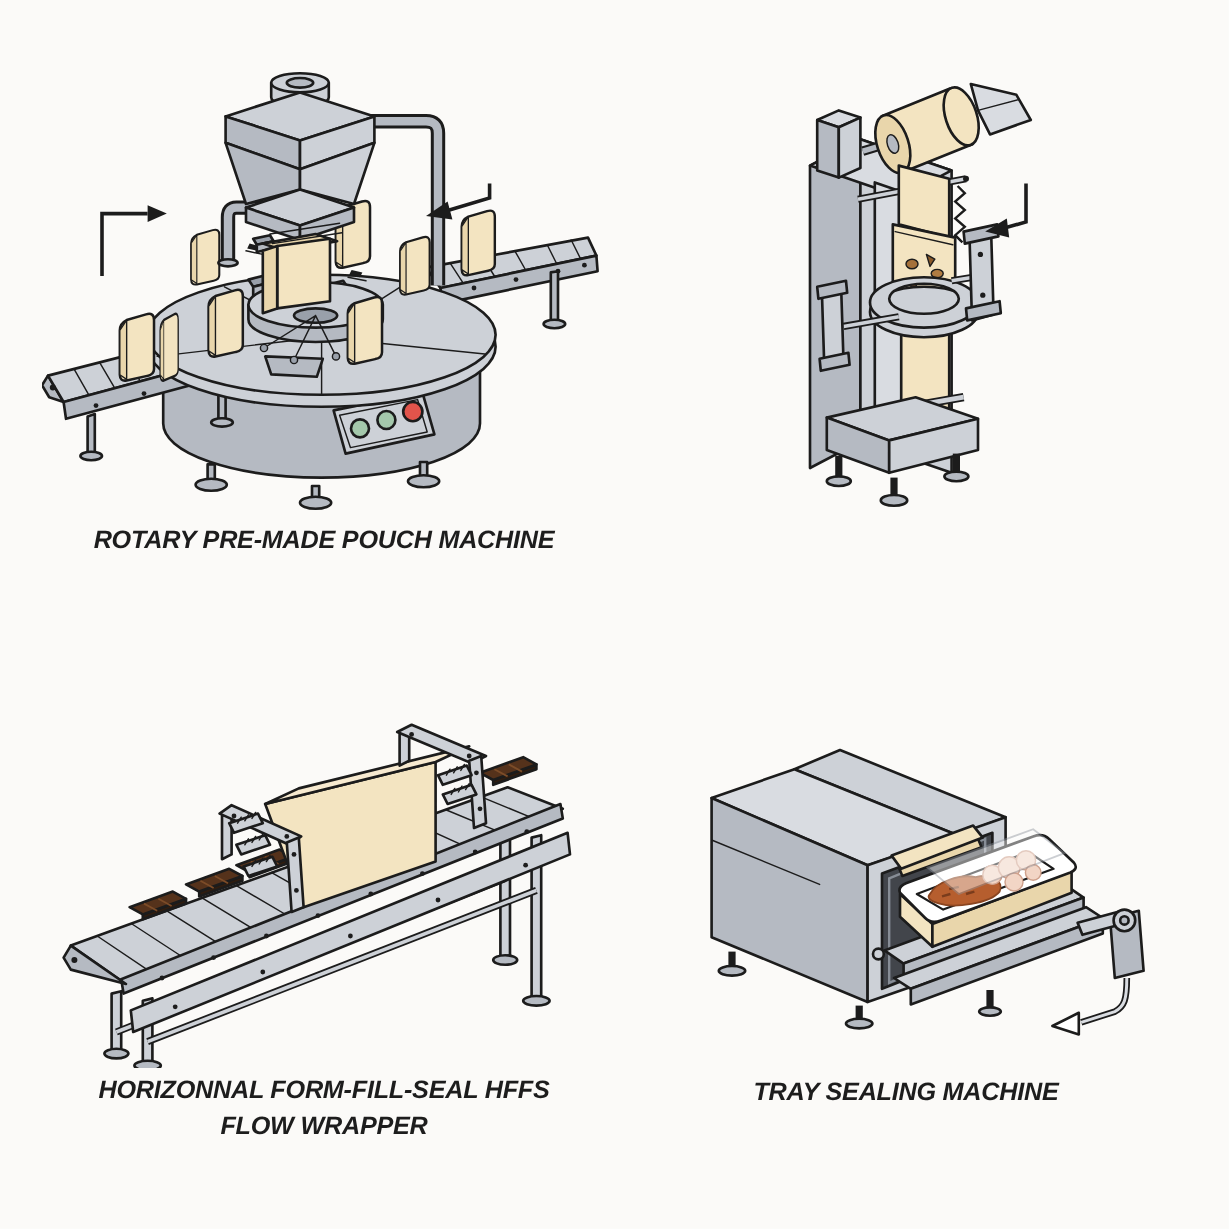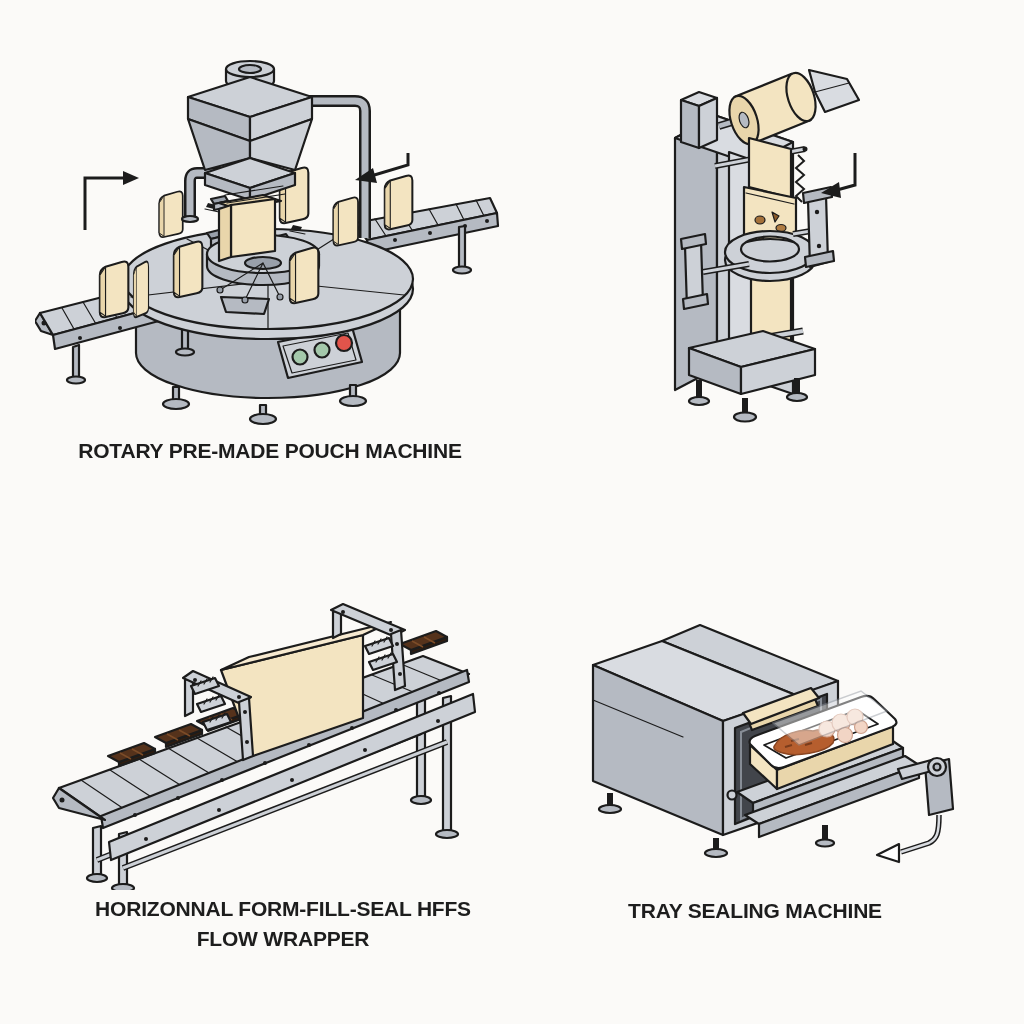--- a/index.html
+++ b/index.html
@@ -1,20 +1,20 @@
 <!DOCTYPE html>
 <html style="--page-bg: #fbfaf8; --caption-color: #1d1d1d; --outline: #1c1c1c; --metal-light: #cdd1d7; --metal-mid: #b5bac2; --metal-dark: #99a0aa; --panel-light: #d9dce1; --film: #f3e4c1; --film-shade: #e9d6ab; --film-top: #f7ead0; --chamber-dark: #42454b; --chocolate: #55321b; --chocolate-dark: #2f1d10; --chocolate-light: #7c4c28; --button-red: #e2544b; --button-green: #a4c8ab; --food-orange: #b65e2e; --food-pink: #f2d5c5;"><head>
 <meta charset="utf-8">
 <style>
   html,body{margin:0;padding:0;}
   .stage{position:relative;width:1024px;height:1024px;background:var(--page-bg,#fbfaf8);overflow:hidden;
          font-family:"Liberation Sans","DejaVu Sans",sans-serif;}
   .fig{position:absolute;}
   .cap{position:absolute;text-align:center;font-weight:700;font-size:21px;line-height:30px;
-       letter-spacing:-0.2px;color:var(--caption-color,#1d1d1d);white-space:pre-line;}
+       letter-spacing:-0.2px;color:var(--caption-color,#1d1d1d);white-space:pre-line;font-style:italic;}
   svg .s{stroke:var(--outline,#1c1c1c);stroke-width:2.2;stroke-linejoin:round;stroke-linecap:round;}
   svg .t{stroke:var(--outline,#1c1c1c);stroke-width:1.2;stroke-linejoin:round;stroke-linecap:round;}
   .fml{fill:var(--metal-light,#cdd1d7)} .fmm{fill:var(--metal-mid,#b5bac2)} .fmd{fill:var(--metal-dark,#99a0aa)}
   .fpl{fill:var(--panel-light,#d9dce1)} .ffm{fill:var(--film,#f3e4c1)} .ffs{fill:var(--film-shade,#e9d6ab)}
   .fft{fill:var(--film-top,#f7ead0)} .fw{fill:#ffffff} .fdk{fill:var(--chamber-dark,#42454b)}
   .fch{fill:var(--chocolate,#55321b)} .fcd{fill:var(--chocolate-dark,#2f1d10)}
   .fno{fill:none} .fol{fill:var(--outline,#1c1c1c)}
   .fred{fill:var(--button-red,#e2544b)} .fgrn{fill:var(--button-green,#a4c8ab)}
   .forg{fill:var(--food-orange,#b65e2e)} .fpnk{fill:var(--food-pink,#f2d5c5)}
 </style>
@@ -329,21 +329,21 @@
       <path class="fml s" d="M346,44 L356,40 L360,96 L350,100 Z"></path>
       <circle class="fol" cx="352" cy="54" r="2"></circle>
           <circle class="fol" cx="355" cy="84" r="2"></circle>
       <path class="fml s" d="M320,56 L344,48 L348,56 L324,64 Z"></path>
       <path class="fno t" d="M327,56 L330,51 M333,54 L336,49 M339,52 L342,47"></path>
       <path class="fml s" d="M324,72 L348,64 L352,72 L328,80 Z"></path>
       <path class="fno t" d="M331,72 L334,67 M337,70 L340,65 M343,68 L346,63"></path>
     </g>
   </svg>
   </div>
-  <div class="cap" style="left:48px;top:894px;width:470px">HORIZONNAL FORM-FILL-SEAL HFFS
+  <div class="cap" style="left:35px;top:894px;width:470px">HORIZONNAL FORM-FILL-SEAL HFFS
 FLOW WRAPPER</div>
 
   <div class="fig" style="left:565px;top:595px;width:420px;height:295px">
   <svg width="420" height="295" viewBox="0 0 420 295">
 
     <g>
       <path class="fno" d="M45,198 L45,212" stroke="#1c1c1c" stroke-width="6"></path>
           <ellipse class="fmm s" cx="45" cy="214" rx="11" ry="4"></ellipse>
       <path class="fno" d="M151,243 L151,256" stroke="#1c1c1c" stroke-width="6"></path>
           <ellipse class="fmm s" cx="151" cy="258" rx="11" ry="4"></ellipse>

